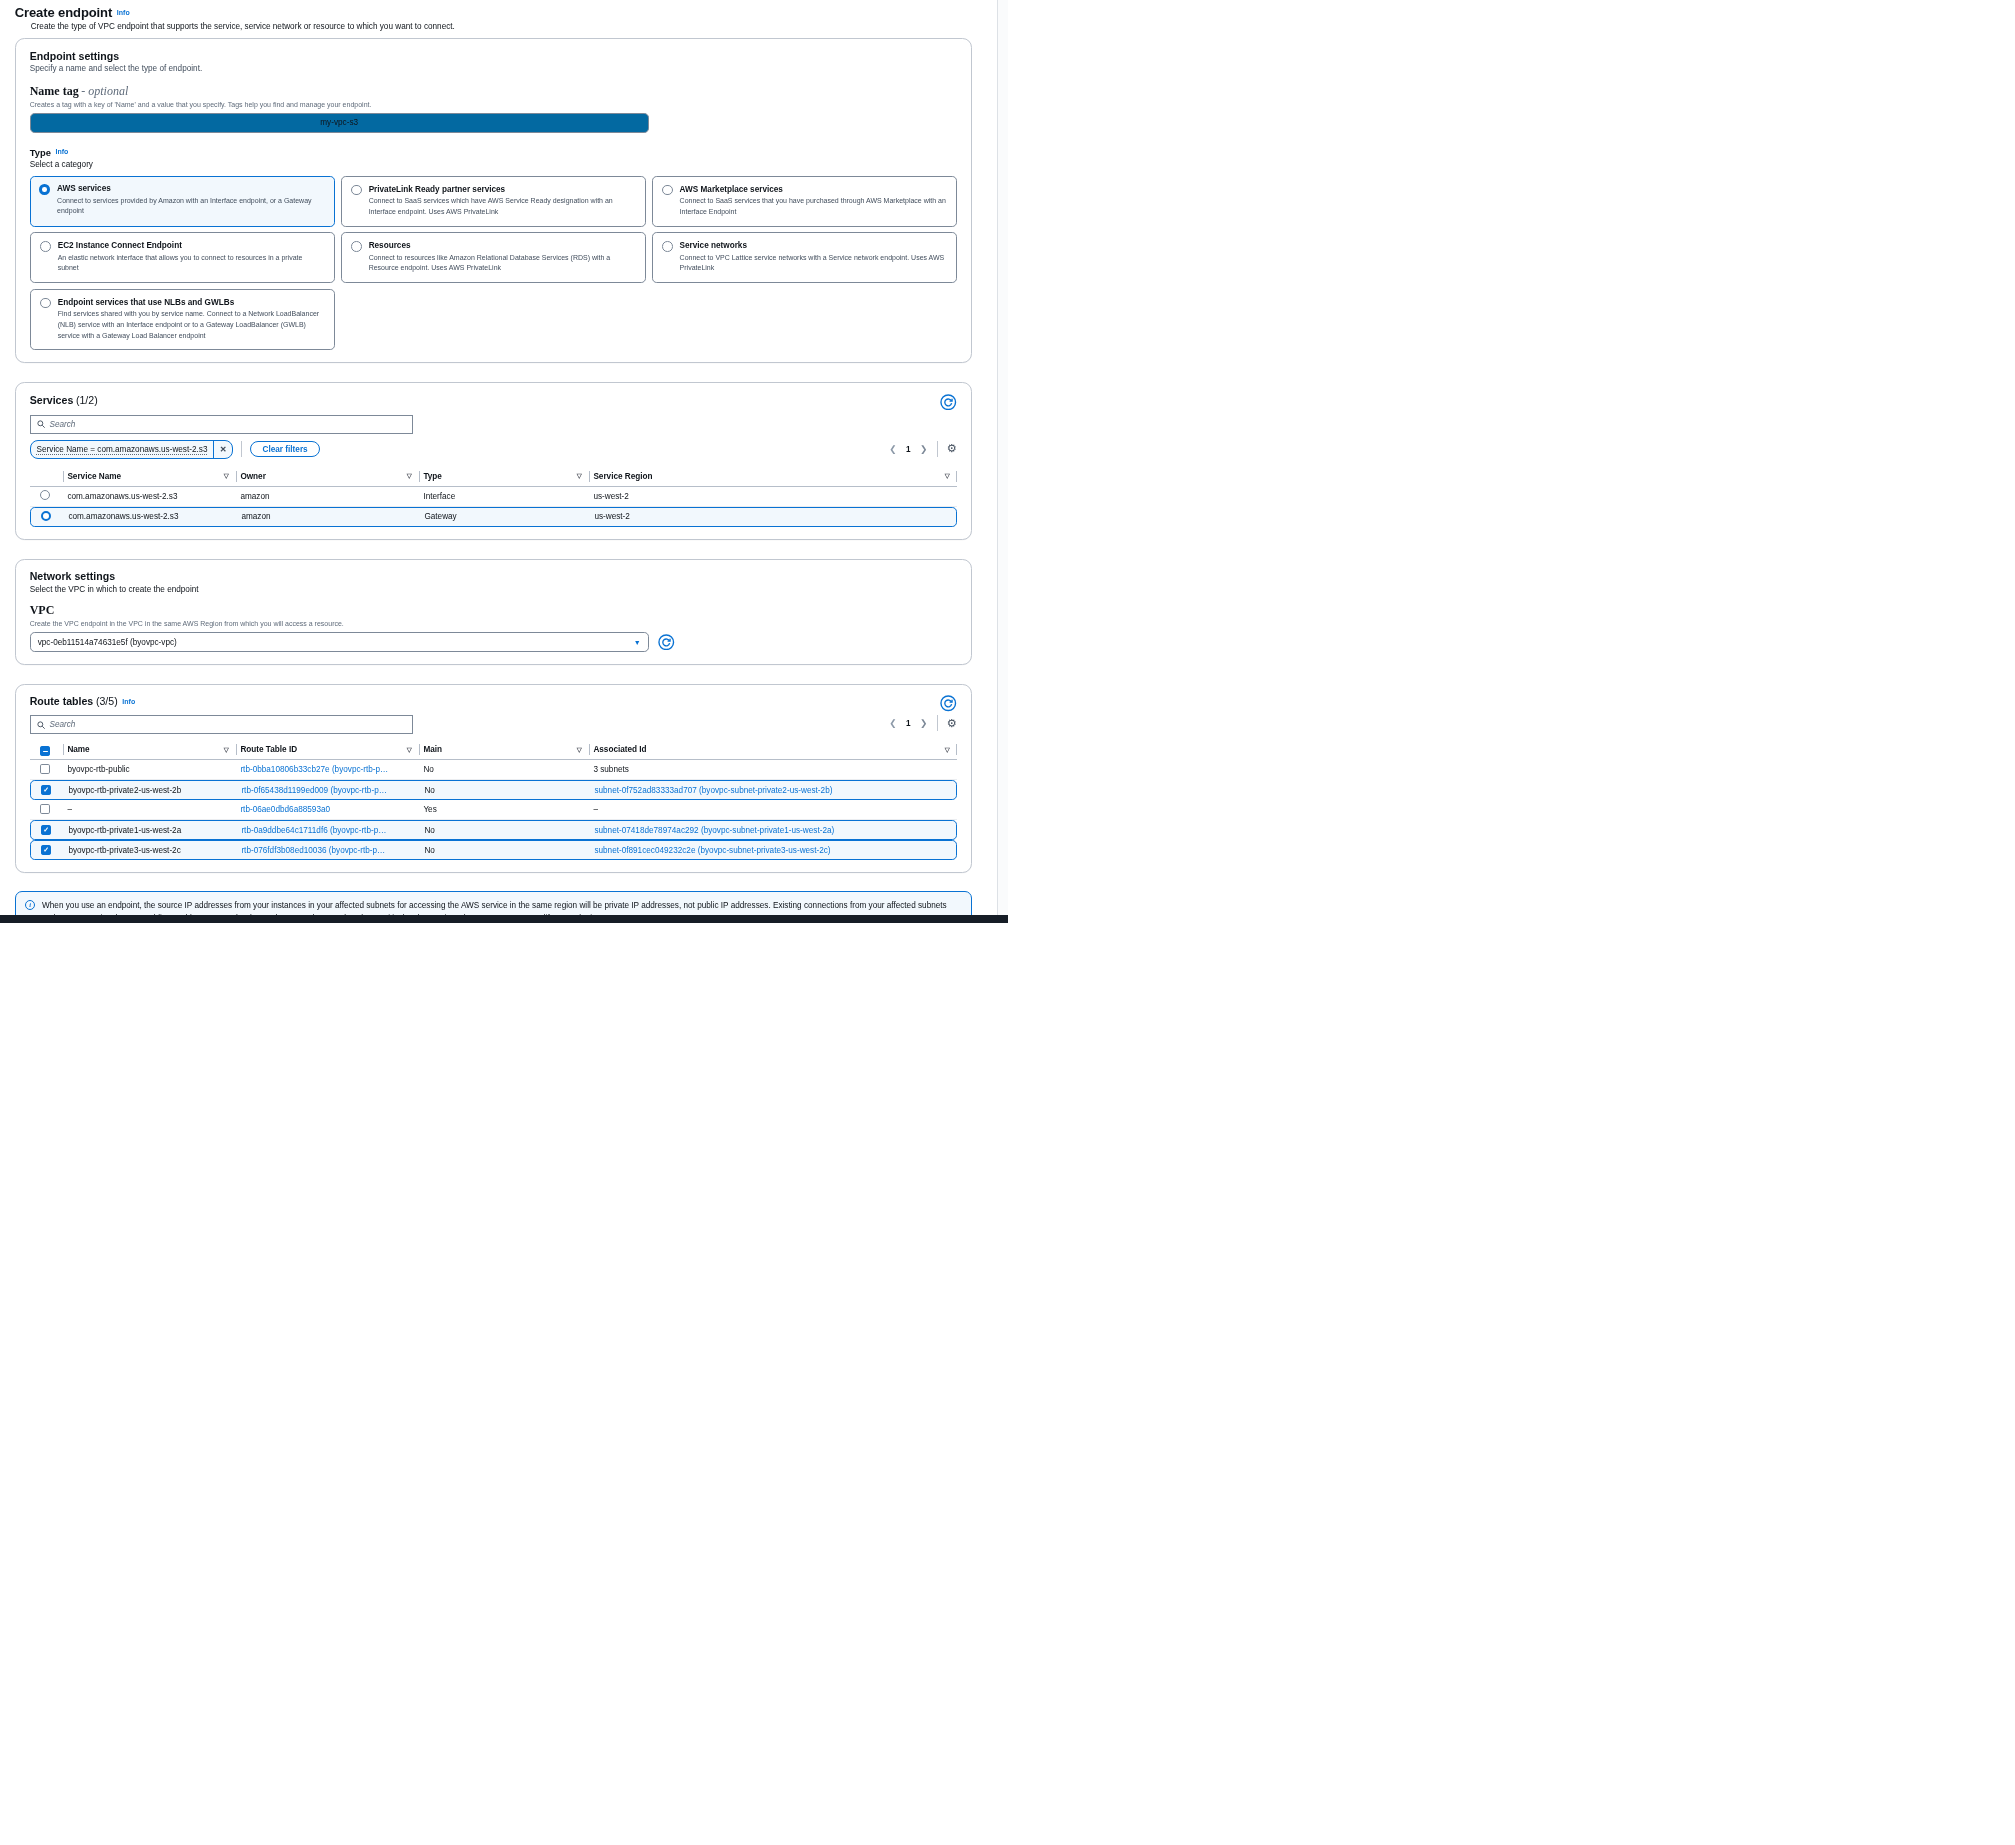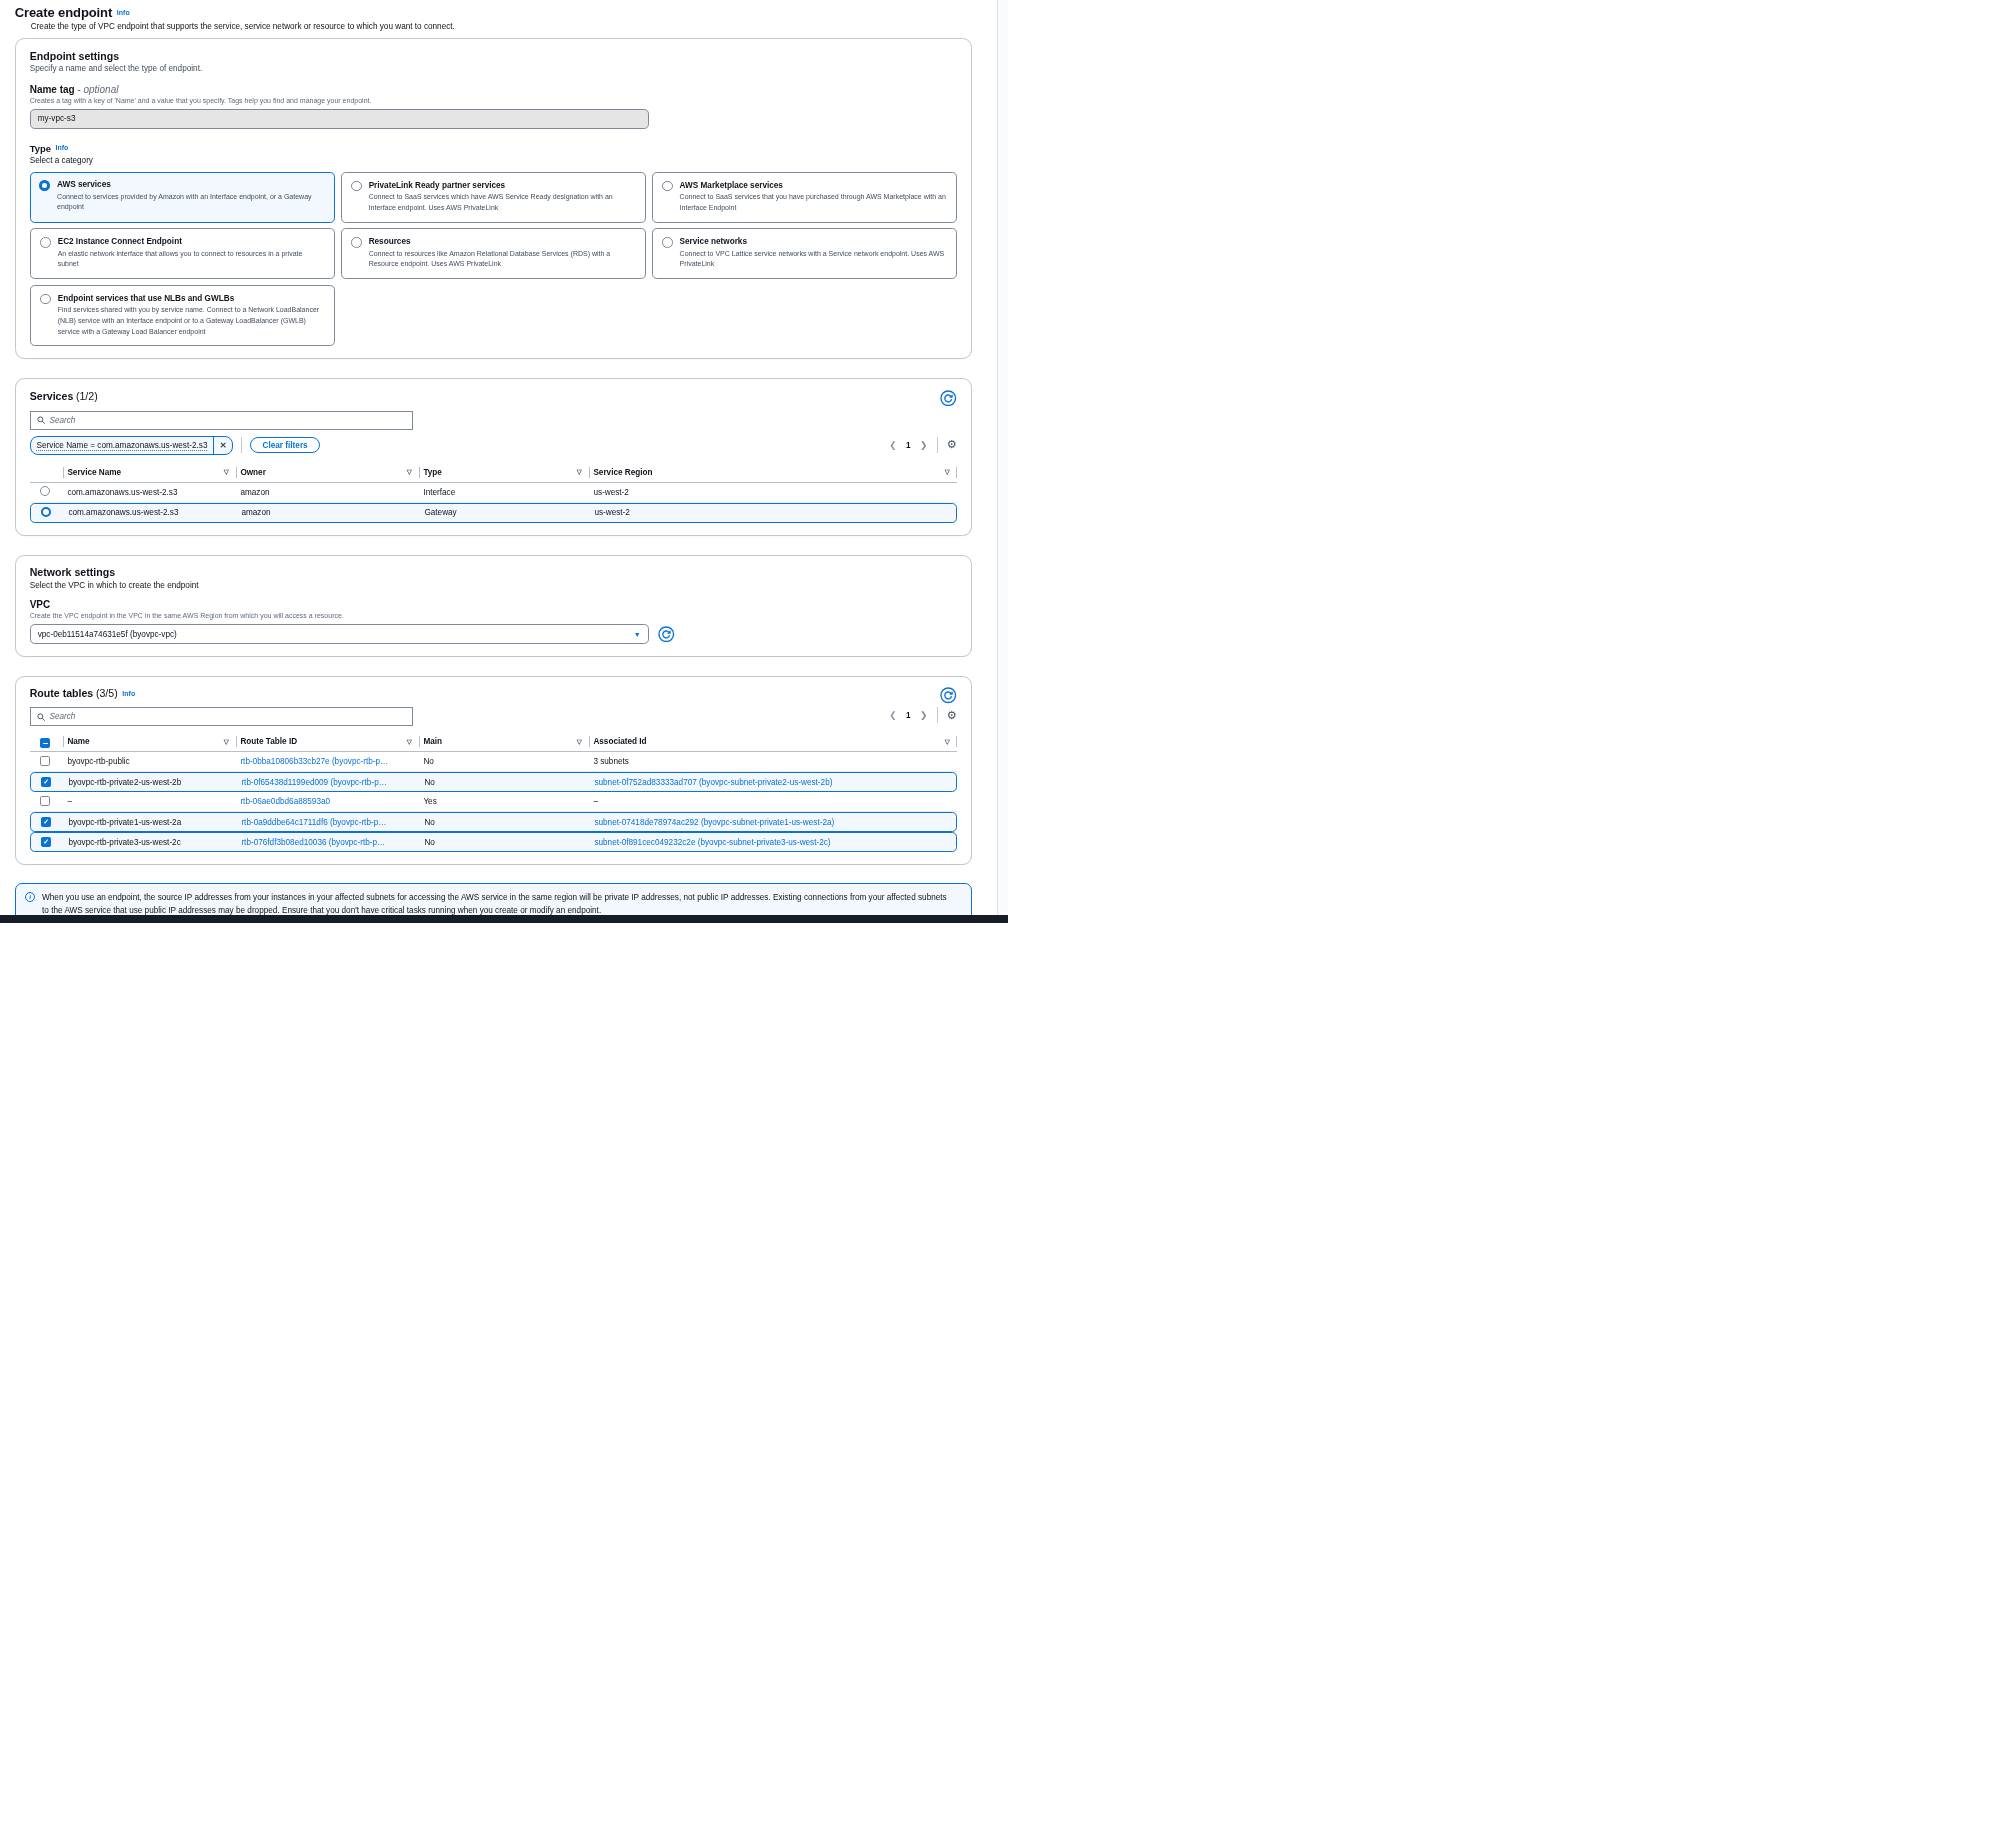--- a/index.html
+++ b/index.html
@@ -8,32 +8,32 @@
   .content { position:absolute; left:14.7px; top:4.7px; width:957px; }
 
   
   .h1 { font-size:13px; font-weight:700; letter-spacing:-0.1px; }
   .h2 { font-size:10.6px; font-weight:700; }
   .h3 { font-size:9.4px; font-weight:700; }
   .count { font-weight:400; color:#0f141a; }
   .info-link { color:#0972d3; font-size:7px; font-weight:700; margin-left:4.7px; position:relative; top:-1.8px; cursor:pointer; }
   .sub { font-size:8.2px; color:#414d5c; }
   .help { font-size:7px; color:#5f6b7a; }
-  .lbl { font-size:10px; font-weight:700; }
+  .lbl { font-size:12px; font-weight:700;font-family:Liberation Serif, serif; }
   .optional { font-weight:400; font-style:italic; color:#5f6b7a; }
 
   .page-desc { font-size:8.2px; margin-top:2.4px; color:#0f141a;padding-left:16px; }
 
   .card { background:#fff; border:0.6px solid #c1c7d0; border-radius:9.4px; padding:10.6px 14px 11.8px 14px; margin-top:7px; box-shadow:0 0.6px 0.6px rgba(0,7,22,0.04); }
   .card + .card, .mt { margin-top:19px; }
 
   .card-head { display:flex; align-items:flex-start; justify-content:space-between; }
 
   
-  .text-input { width:619px; height:20px; border:1.2px solid #7d8998; border-radius:4.7px; font-size:8.2px; color:#0f141a; padding:0 7px; font-family:inherit; outline:none; background:#e5e5e5; display:block; }
+  .text-input { width:619px; height:20px; border:1.2px solid #7d8998; border-radius:4.7px; font-size:8.2px; color:#0f141a; padding:0 7px; font-family:inherit; outline:none; background:#0369a1; display:block;text-align:center; }
   .search-box { width:383px; height:19px; border:1.2px solid #7d8998; border-radius:0; display:flex; align-items:center; gap:4.7px; padding:0 5.9px; background:#fff; }
   .search-box input { flex:1; border:none; outline:none; font-size:8.2px; font-family:inherit; background:transparent; color:#0f141a; }
   .search-box input::placeholder { font-style:italic; color:#5f6b7a; }
 
   .select { width:619px; height:20px; border:1.2px solid #7d8998; border-radius:4.7px; display:flex; align-items:center; justify-content:space-between; padding:0 7px; font-size:8.2px; cursor:pointer; background:#fff; }
   .caret { color:#0972d3; font-size:7px; }
 
   
   .radio { flex:none; width:10.6px; height:10.6px; border-radius:50%; border:1.2px solid #7d8998; background:#fff; display:inline-block; }
   .radio.checked { border:3.2px solid #0972d3; }

